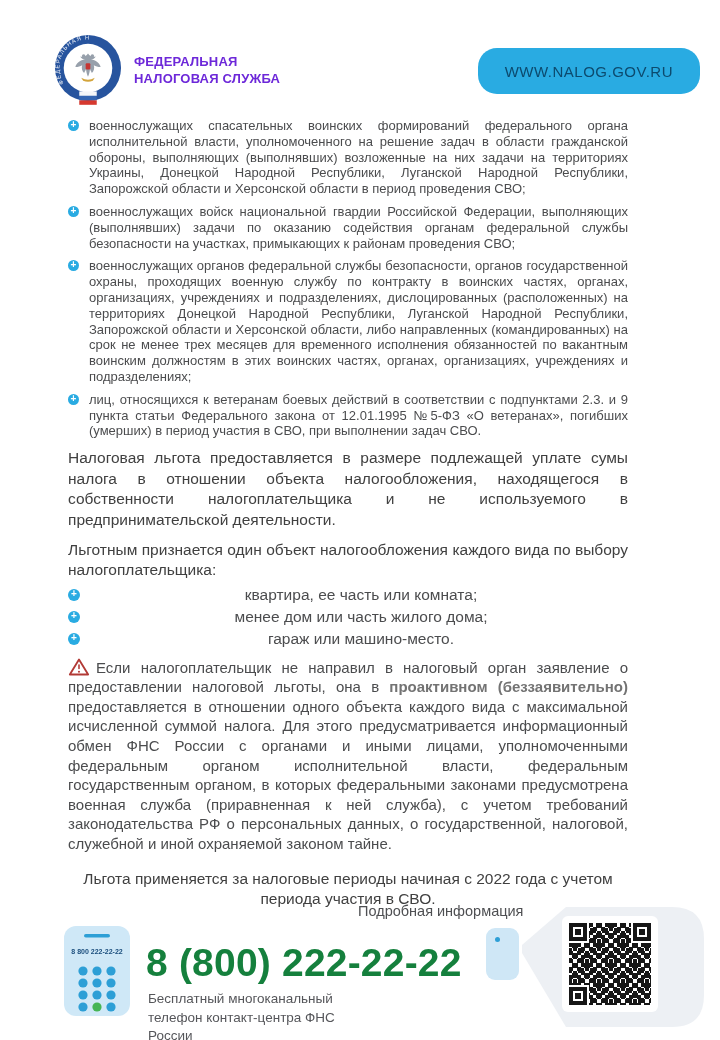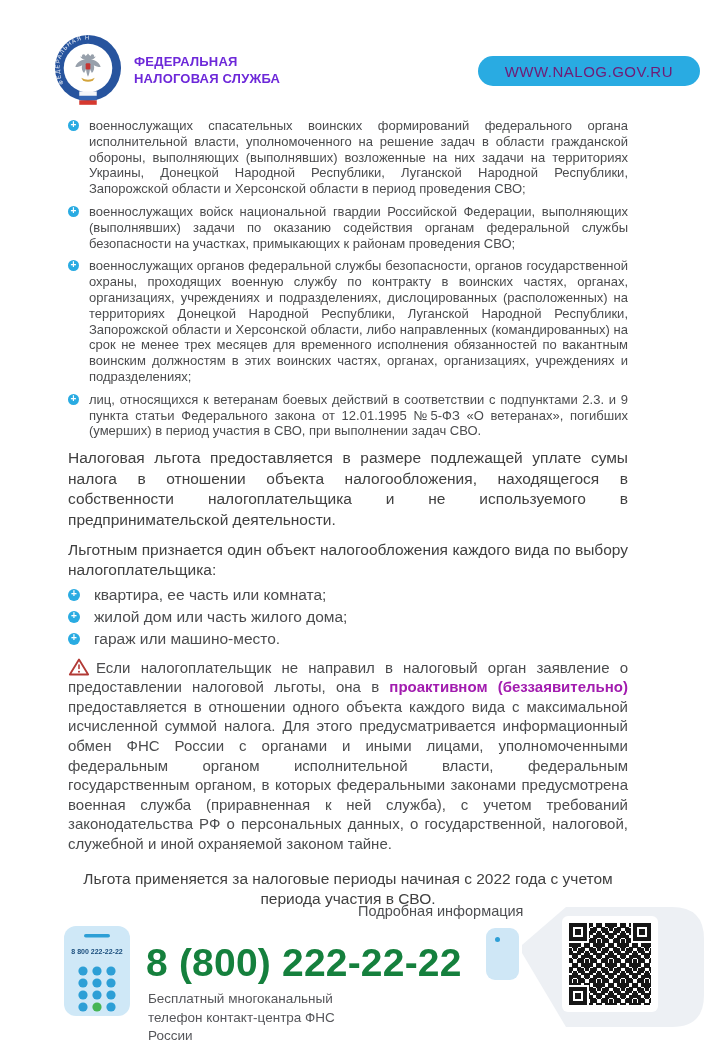--- a/index.html
+++ b/index.html
@@ -4,38 +4,38 @@
 <style>
   html,body{margin:0;padding:0;}
   body{width:720px;height:1040px;background:#ffffff;font-family:"Liberation Sans",sans-serif;
        -webkit-font-smoothing:antialiased;}
   .page{position:relative;width:720px;height:1040px;background:#fff;overflow:hidden;}
 
   
   .header{display:flex;align-items:center;justify-content:space-between;padding:34px 18px 0 54px;}
   .brand{display:flex;align-items:center;gap:12px;}
   .brand-name{font-size:13px;font-weight:bold;color:#6d28d9;line-height:1.3;letter-spacing:.2px;}
-  .site-pill{border:none;cursor:pointer;background:#29abe2;color:#701a75;height:30px;padding:0 27px;
+  .site-pill{border:none;cursor:pointer;background:#29abe2;color:#0c4a6e;height:46px;padding:0 27px;
              border-radius:19px;font-family:inherit;font-size:15px;letter-spacing:.5px;margin-right:2px;}
 
   
   .content{padding:10px 92px 0 68px;color:#4b4c4e;}
   ul{list-style:none;margin:0;padding:0;}
   .main-list li{position:relative;padding-left:21px;margin-bottom:7px;text-align:justify;
                 font-size:13px;line-height:15.8px;color:#4b4c4e;}
-  .obj-list li{position:relative;padding-left:26px;margin-bottom:4px;font-size:15.5px;line-height:18px;color:#4b4c4e;}
+  .obj-list li{position:relative;padding-left:26px;margin-bottom:4px;font-size:15.5px;line-height:18px;color:#4b4c4e;text-align:center;}
   .plus-bullet{position:absolute;left:0;top:2px;width:11px;height:11px;border-radius:50%;
                background:#29abe2;color:#fff;display:flex;align-items:center;justify-content:center;}
   .plus-bullet::before{content:"+";font-size:10px;font-weight:bold;line-height:1;margin-top:-1px;}
   .obj-list .plus-bullet{top:3px;width:12px;height:12px;}
   .para{margin:9px 0 0 0;font-size:15.5px;line-height:20.6px;color:#404040;text-align:justify;}
   .para.lead{margin-bottom:5px;}
   .para.left{text-align:center;}
   .warning-para{margin-top:9px;font-size:15px;line-height:19.6px;color:#4b4c4e;text-align:justify;}
-  .warning-para b{color:#a21caf;}
+  .warning-para b{color:#737373;}
   .warn-icon{display:inline-block;width:22px;height:20px;vertical-align:-4px;margin-right:6px;}
 
   
   .footer{position:absolute;left:0;right:0;bottom:0;height:140px;}
   .phone-graphic{position:absolute;left:64px;top:26px;}
   .phone-number{position:absolute;left:146px;top:41px;font-size:39px;font-weight:bold;color:#15803d;letter-spacing:.2px;}
   .phone-caption{position:absolute;left:148px;top:90px;width:232px;font-size:13.5px;line-height:18.5px;color:#55565a;}
   .qr-label{position:absolute;left:358px;top:3px;font-size:14.5px;color:#4e4f52;}
   .mini-phone{position:absolute;left:486px;top:28px;width:33px;height:52px;border-radius:9px;background:#cfe7f6;}
   .mini-phone .cam-dot{position:absolute;left:9px;top:9px;width:5px;height:5px;border-radius:50%;background:#2d9fd6;}
@@ -114,21 +114,21 @@
 
     <p class="para lead">Льготным признается один объект налогообложения каждого вида по выбору налогоплательщика:</p>
 
     <ul class="obj-list">
       <li>
         <span class="plus-bullet"></span>
         <span>квартира, ее часть или комната;</span>
       </li>
       <li>
         <span class="plus-bullet"></span>
-        <span>жилой дом или часть жилого дома;</span>
+        <span>менее дом или часть жилого дома;</span>
       </li>
       <li>
         <span class="plus-bullet"></span>
         <span>гараж или машино-место.</span>
       </li>
     </ul>
 
     <p class="warning-para"><span class="warn-icon"><svg width="22" height="20" viewBox="0 0 26 24">
             <path d="M13 3 L24 21 H2 Z" fill="none" stroke="#b23a36" stroke-width="2.2" stroke-linejoin="round"></path>
             <rect x="12.05" y="8.6" width="1.9" height="6.2" rx="0.9" fill="#b23a36"></rect>

